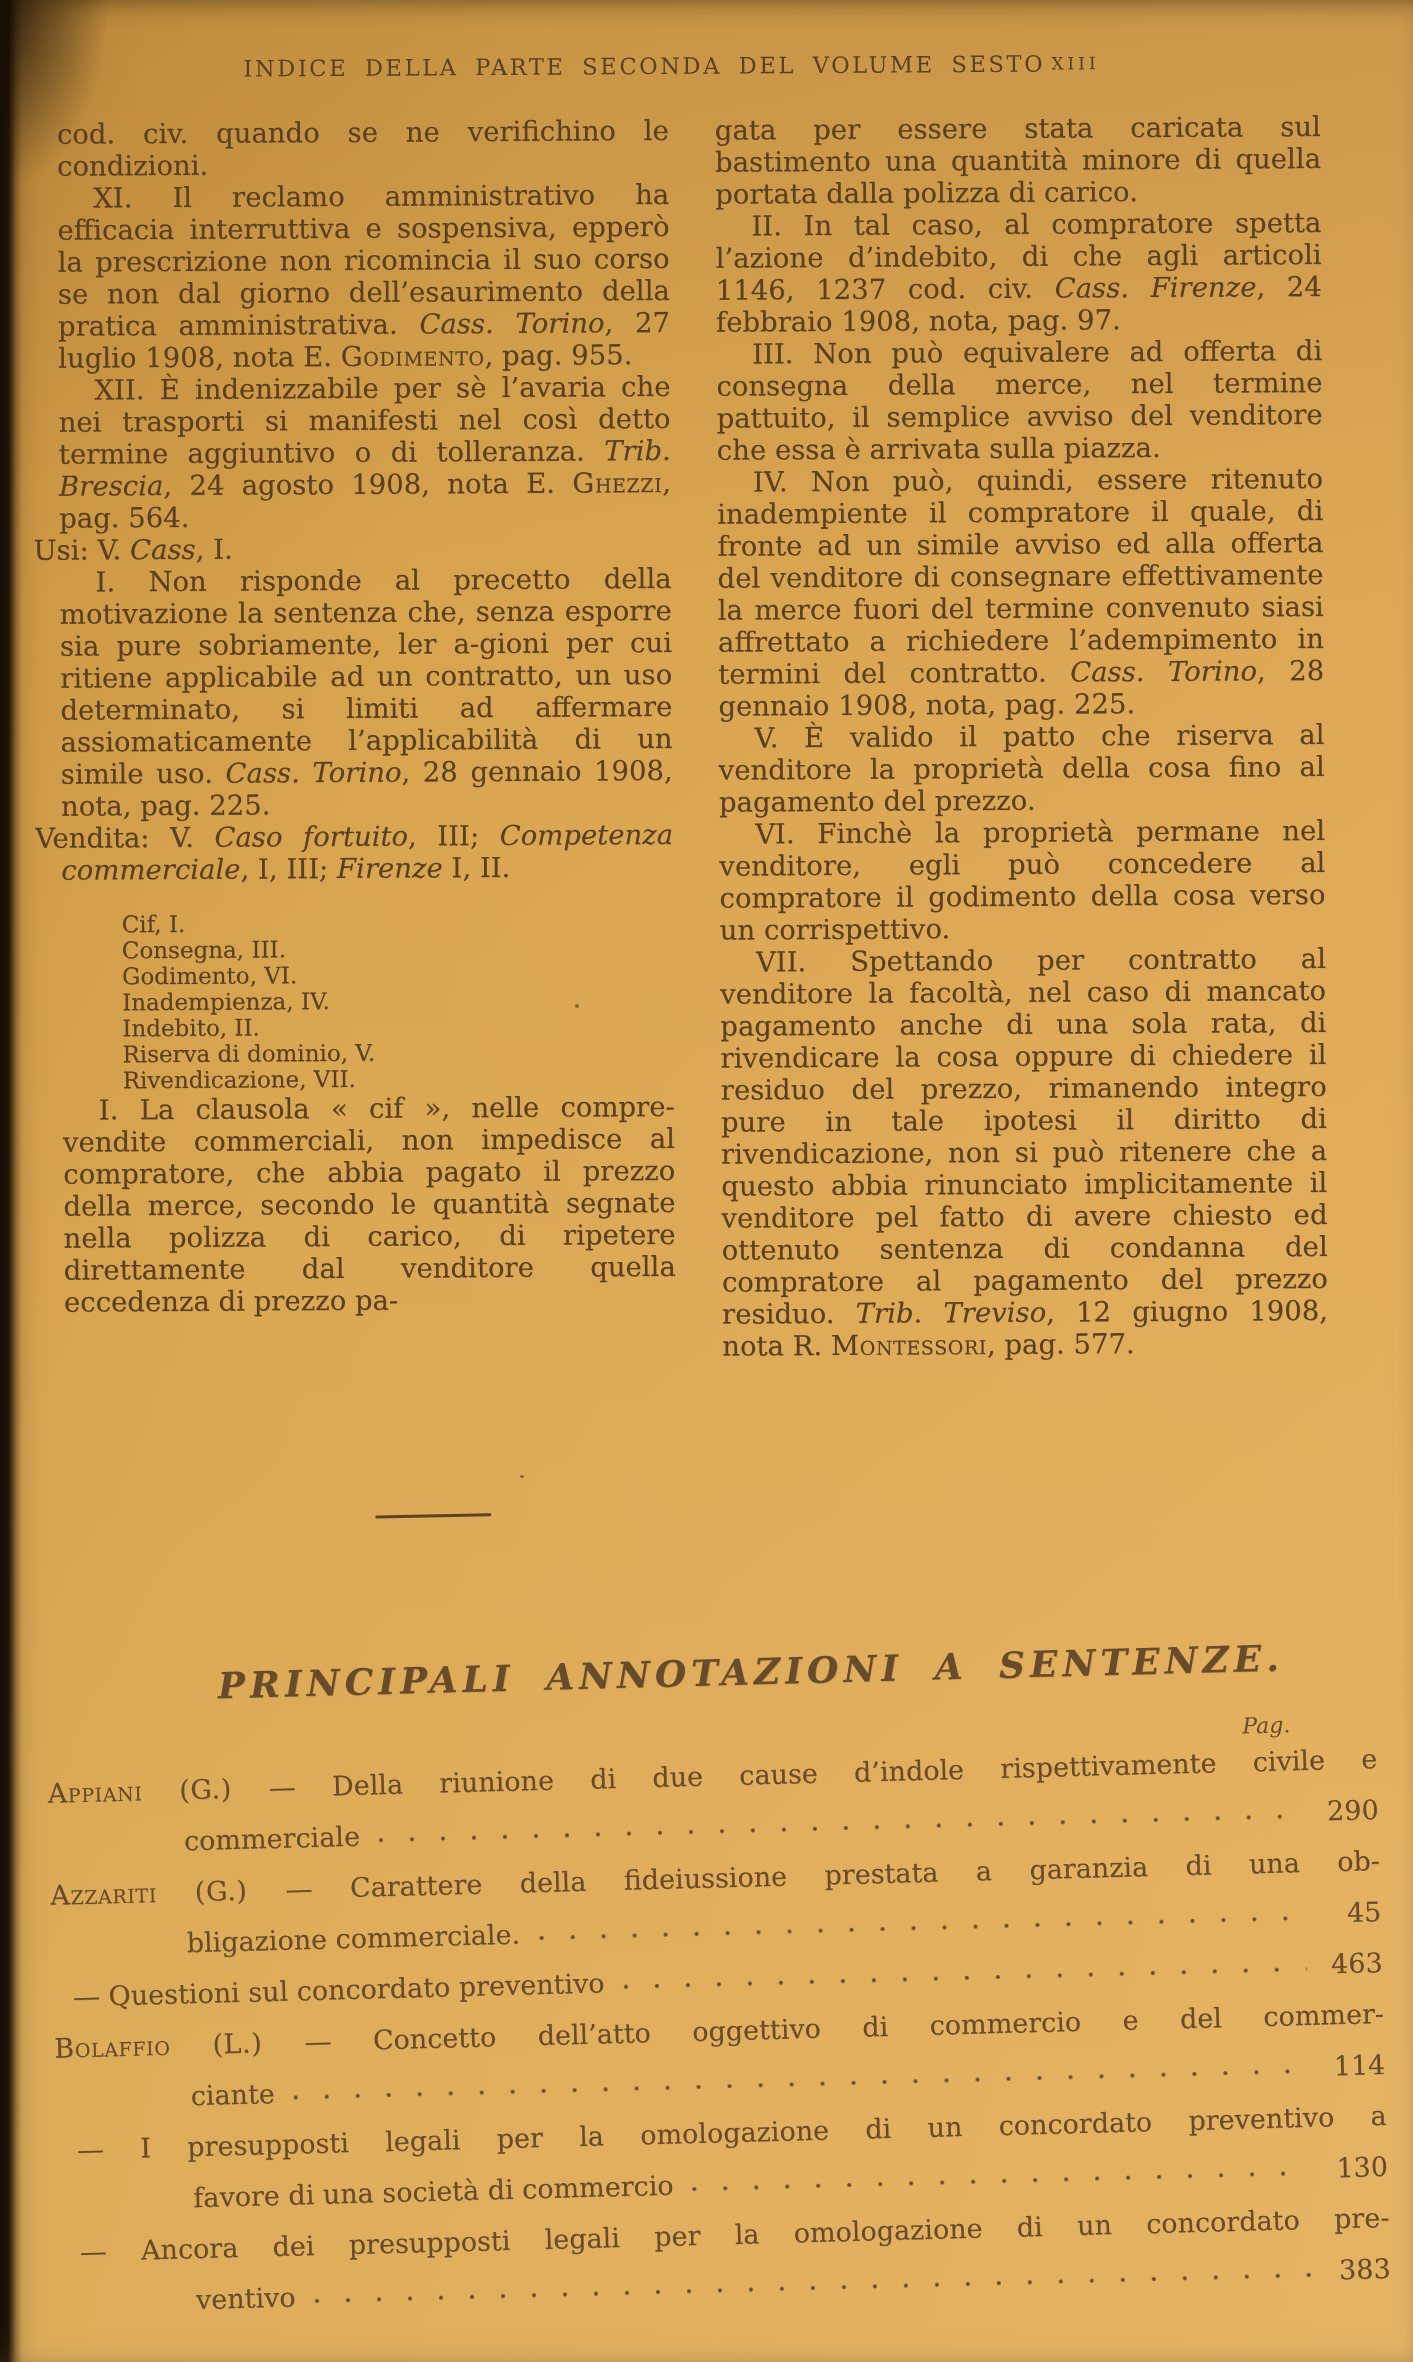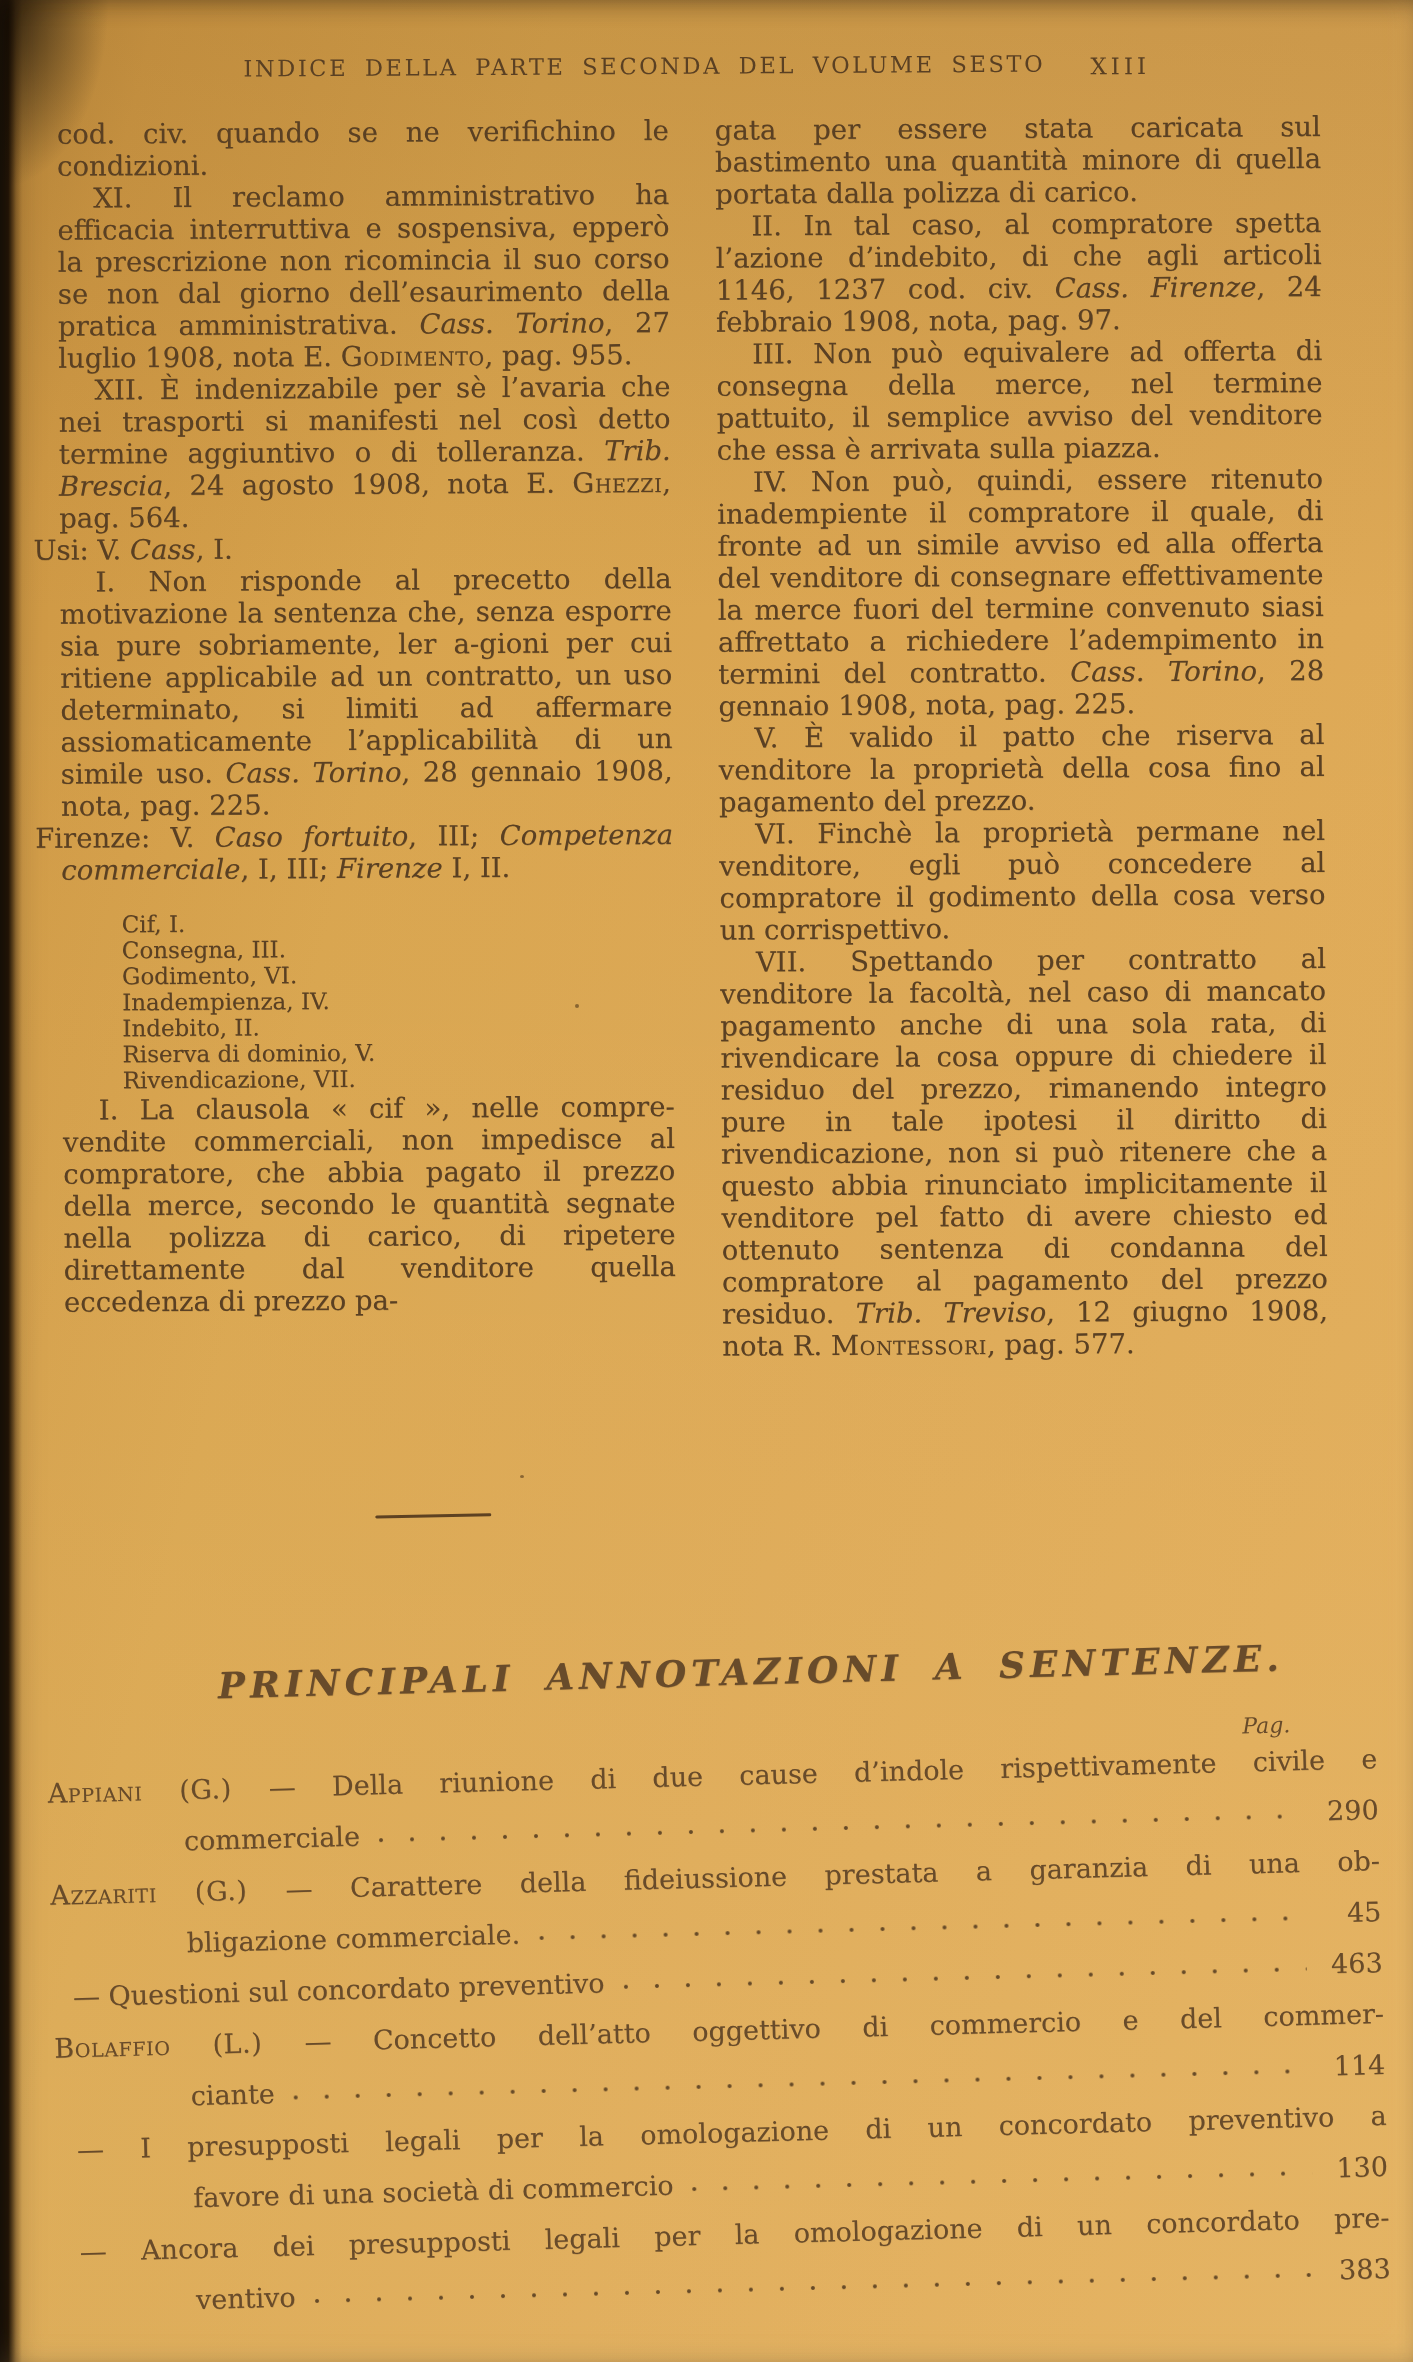--- a/index.html
+++ b/index.html
@@ -9,21 +9,21 @@
       linear-gradient(to bottom, rgba(130,88,32,.20) 0%, rgba(0,0,0,0) 26%, rgba(255,226,160,.14) 88%),
       linear-gradient(104deg,#bd8a3c 0%,#cf9945 8%,#d8a44e 28%,#dca754 58%,#dfaa57 84%,#e0ac5a 100%);
     font-family:"DejaVu Serif","Liberation Serif",serif;
     color:#5a4023;
   }
   .page{position:absolute;inset:0;}
   .page-top{position:absolute;left:0;top:0;width:1413px;height:1560px;
     transform:rotate(-0.35deg);transform-origin:0 0;}
   .hdr-title{position:absolute;left:243px;top:57px;font-size:22.5px;letter-spacing:2.6px;
     word-spacing:7px;white-space:nowrap;}
-  .hdr-num{position:absolute;left:1090px;top:60px;font-size:23px;letter-spacing:4px;}
+  .hdr-num{position:absolute;left:1051px;top:60px;font-size:17px;letter-spacing:4px;}
   .col{position:absolute;top:118px;font-size:27.5px;line-height:32px;text-align:justify;
     text-shadow:0.3px 0.4px 0.6px rgba(70,45,18,.35);}
   .col-left{left:56px;width:612px;}
   .col-right{left:714px;width:606px;}
   .col p{margin:0;}
   .indent{text-indent:36px;}
   .hang{text-indent:-26px;}
   .gap{margin-top:28px;}
   .i{font-style:italic;}
   .b{font-weight:normal;}
@@ -69,21 +69,21 @@
   <div class="page-top">
     <div class="hdr-title">INDICE DELLA PARTE SECONDA DEL VOLUME SESTO</div>
     <div class="hdr-num">XIII</div>
 
     <div class="col col-left">
         <p class="plain"><span>cod. civ. quando se ne verifichino le condizioni.</span></p>
         <p class="indent"><span>XI. Il reclamo amministrativo ha efficacia interruttiva e sospensiva, epperò la prescrizione non ricomincia il suo corso se non dal giorno dell’esaurimento della pratica amministrativa. </span><span class="i">Cass. Torino</span><span>, 27 luglio 1908, nota E. </span><span class="sc">Godimento</span><span>, pag. 955.</span></p>
         <p class="indent"><span>XII. È indenizzabile per sè l’avaria che nei trasporti si manifesti nel così detto termine aggiuntivo o di tolleranza. </span><span class="i">Trib. Brescia</span><span>, 24 agosto 1908, nota E. </span><span class="sc">Ghezzi</span><span>, pag. 564.</span></p>
         <p class="hang"><span class="b">Usi: </span><span>V. </span><span class="i">Cass</span><span>, I.</span></p>
         <p class="indent"><span>I. Non risponde al precetto della motivazione la sentenza che, senza esporre sia pure sobriamente, ler a-gioni per cui ritiene applicabile ad un contratto, un uso determinato, si limiti ad affermare assiomaticamente l’applicabilità di un simile uso. </span><span class="i">Cass. Torino</span><span>, 28 gennaio 1908, nota, pag. 225.</span></p>
-        <p class="hang"><span class="b">Firenze: </span><span>V. </span><span class="i">Caso fortuito</span><span>, III; </span><span class="i">Competenza commerciale</span><span>, I, III; </span><span class="i">Firenze</span><span>&nbsp;I, II.</span></p>
+        <p class="hang"><span class="b">Vendita: </span><span>V. </span><span class="i">Caso fortuito</span><span>, III; </span><span class="i">Competenza commerciale</span><span>, I, III; </span><span class="i">Firenze</span><span>&nbsp;I, II.</span></p>
         <div class="sublist">
           <div>Cif, I.</div>
           <div>Consegna, III.</div>
           <div>Godimento, VI.</div>
           <div>Inadempienza, IV.</div>
           <div>Indebito, II.</div>
           <div>Riserva di dominio, V.</div>
           <div>Rivendicazione, VII.</div>
         </div>
         <p class="indent gap"><span>I. La clausola « cif », nelle compre-vendite commerciali, non impedisce al compratore, che abbia pagato il prezzo della merce, secondo le quantità segnate nella polizza di carico, di ripetere direttamente dal venditore quella eccedenza di prezzo pa-</span></p>

